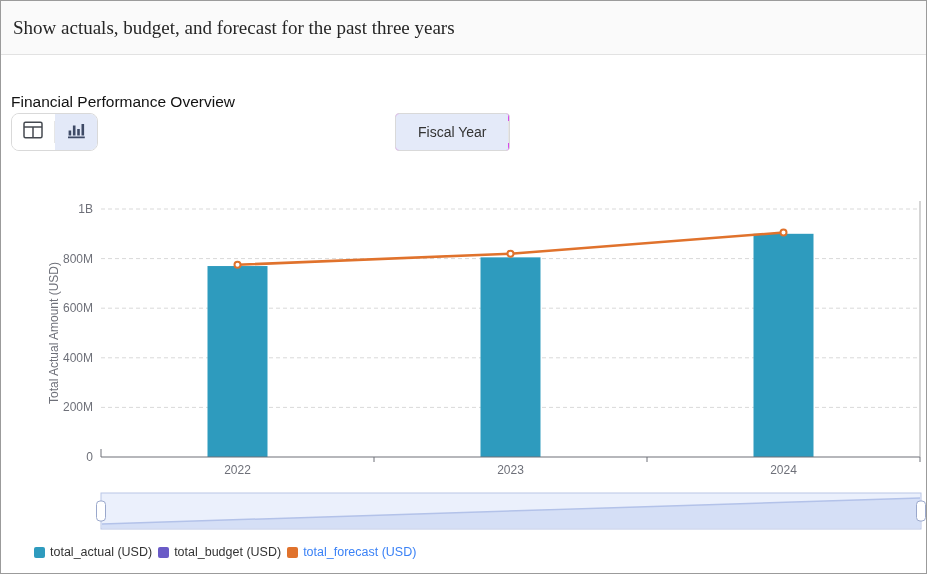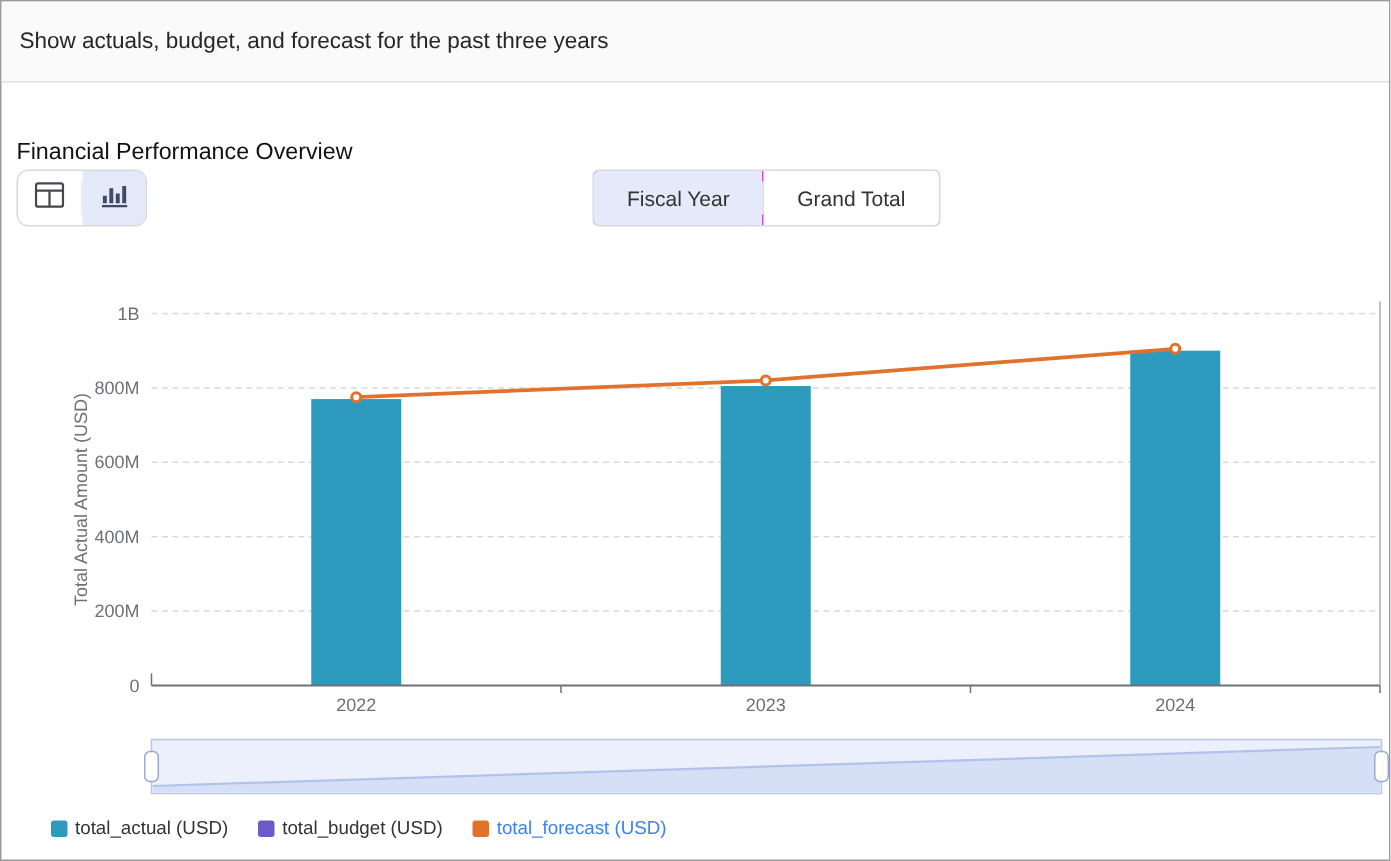--- a/index.html
+++ b/index.html
@@ -5,21 +5,21 @@
   html,body{margin:0;padding:0;background:#f0f0f0;}
   #app{
     position:relative;width:927px;height:574px;box-sizing:border-box;
     background:#ffffff;border:1px solid #9b9b9b;overflow:hidden;
     font-family:"Liberation Sans",sans-serif;
   }
   .prompt-bar{
     position:absolute;top:0;left:0;right:0;height:54px;box-sizing:border-box;
     background:#fafafa;border-bottom:1px solid #e2e2e2;
     display:flex;align-items:center;padding:0 12px;
-    font-size:15px;color:#262626;
+    font-size:19px;color:#262626;font-family:Liberation Serif, serif;
   }
   .page-title{
     position:absolute;top:92px;left:10px;
     font-size:15.5px;color:#121212;
   }
   .icon-group{
     position:absolute;top:112px;left:10px;height:38px;box-sizing:border-box;
     display:flex;align-items:stretch;background:#fff;
     border:1px solid #d9d9d9;border-radius:8px;overflow:hidden;
   }
@@ -33,21 +33,21 @@
   }
   .tab{
     padding:0 22px;display:flex;align-items:center;
     font-size:14px;color:#333;cursor:pointer;background:#fff;white-space:nowrap;
   }
   .tab.selected{background:#e4eaf9;}
   #chart-svg{position:absolute;top:0;left:0;width:927px;height:574px;}
   .axis-text{font-size:12px;fill:#6E7079;font-family:"Liberation Sans",sans-serif;}
   #legend{
     position:absolute;left:33px;top:541px;height:20px;
-    display:flex;gap:20px;align-items:center;text-align:right;
+    display:flex;gap:6px;align-items:center;text-align:right;
   }
   .legend-item{display:flex;align-items:center;gap:5px;font-size:12.5px;color:#333;cursor:pointer;}
   .legend-swatch{width:11px;height:11px;border-radius:2px;display:inline-block;}
 </style>
 </head>
 <body>
 
 <div id="app">
 
   <div class="prompt-bar">
@@ -78,23 +78,20 @@
         </svg>
       </span>
     </div>
   </div>
 
   <div class="tab-group">
     <div class="tab selected" id="tab-0">
       <span>Fiscal Year</span>
     </div>
     <div class="v-divider"></div>
-    <div class="tab" id="tab-1">
-      <span>Grand Total</span>
-    </div>
   </div>
 
   <svg id="chart-svg">
       <text x="92" y="460" text-anchor="end" class="axis-text">0</text>
       <line x1="100" x2="919" y1="406.4" y2="406.4" stroke="#D9D9D9" stroke-dasharray="4 3"></line>
       <text x="92" y="410.4" text-anchor="end" class="axis-text">200M</text>
       <line x1="100" x2="919" y1="356.8" y2="356.8" stroke="#D9D9D9" stroke-dasharray="4 3"></line>
       <text x="92" y="360.8" text-anchor="end" class="axis-text">400M</text>
       <line x1="100" x2="919" y1="307.20000000000005" y2="307.20000000000005" stroke="#D9D9D9" stroke-dasharray="4 3"></line>
       <text x="92" y="311.20000000000005" text-anchor="end" class="axis-text">600M</text>

